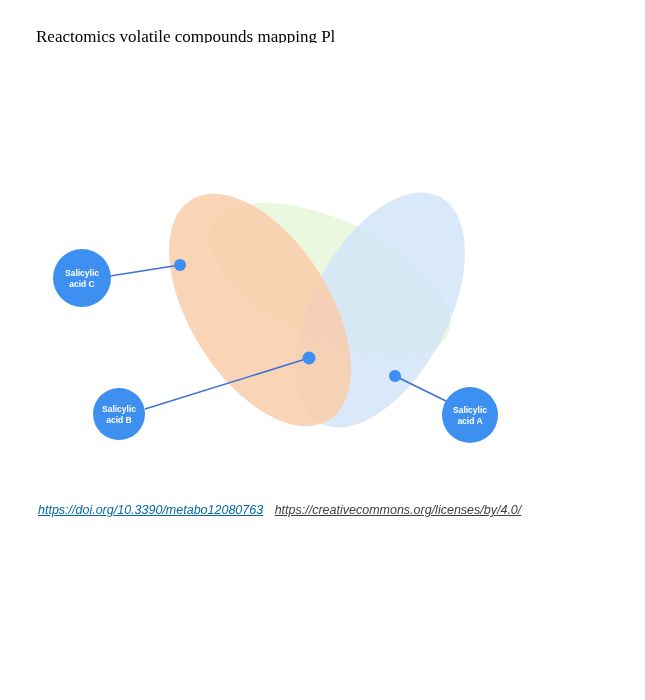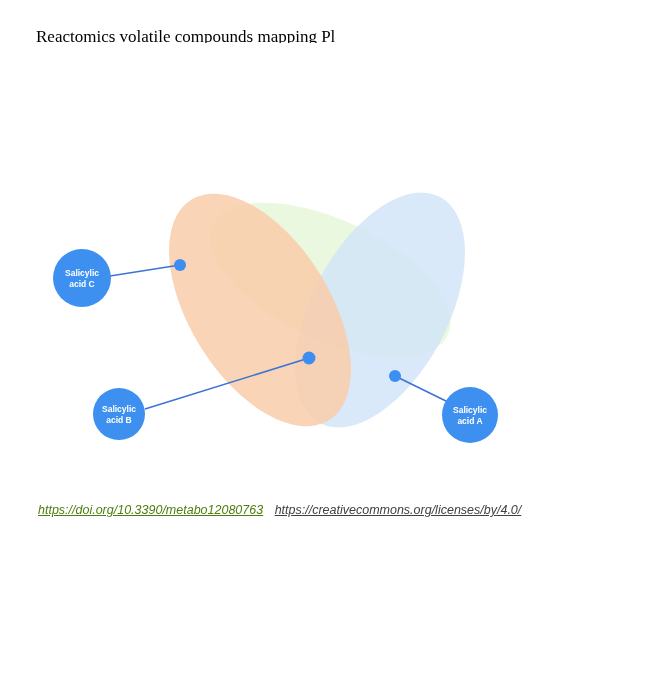--- a/index.html
+++ b/index.html
@@ -113,15 +113,15 @@
       <circle cx="395" cy="226" r="6" fill="#3d8ef2"></circle>
       <circle cx="470" cy="265" r="28" fill="#3d90f0"></circle>
       <text class="bubble-label" x="470" y="263" text-anchor="middle">Salicylic</text>
       <text class="bubble-label" x="470" y="274" text-anchor="middle">acid A</text>
     </g>
 
   </svg>
 </div>
 
 <div class="footer">
-  <a href="#" style="color: #4d7c0f;">https://doi.org/10.3390/metabo12080763</a>
+  <a href="#" style="color: #0369a1;">https://doi.org/10.3390/metabo12080763</a>
   <a href="#" style="color: #404040;">https://creativecommons.org/licenses/by/4.0/</a>
 </div>
 
 </body></html>

